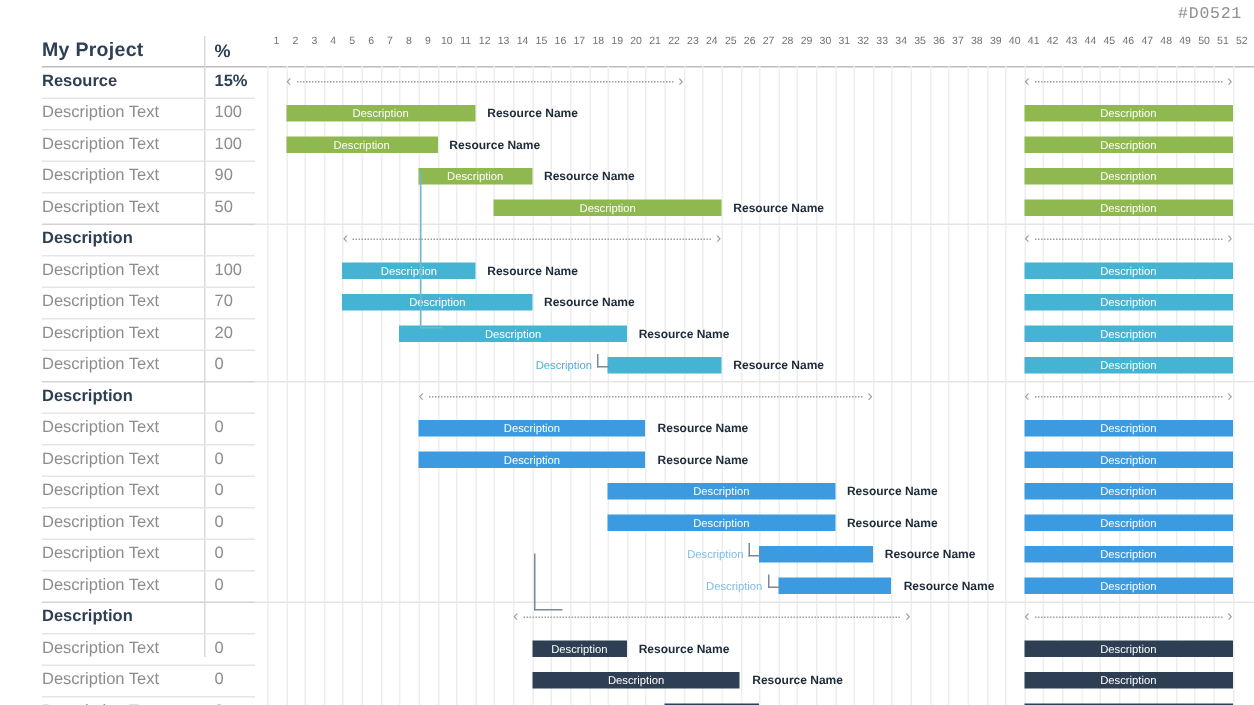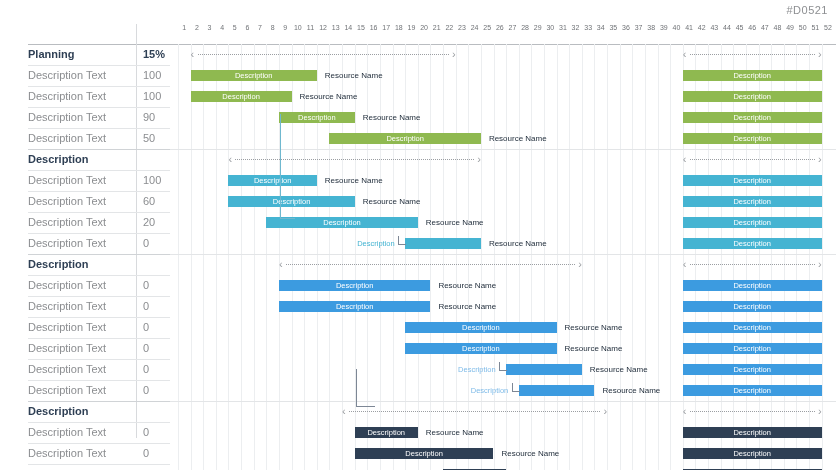--- a/index.html
+++ b/index.html
@@ -10,21 +10,21 @@
     font-size:11px;
     color:#58595b;
     overflow:hidden;
     position:relative;
   }
   #app{position:relative;width:836px;height:470px;}
 
   
   .watermark{
     position:absolute;top:4px;right:8px;
-    font-family:Liberation Sans, sans-serif;
+    font-family:Liberation Mono, monospace;
     font-size:11px;color:#8d8f92;letter-spacing:.5px;
   }
 
   
   .left-col{position:absolute;left:0;top:22px;width:170px;}
   .pct-sep{position:absolute;left:136px;top:24px;width:1px;height:414px;background:#d8dadd;}
 
   .row{
     position:absolute;left:0;width:170px;height:21px;
     box-sizing:border-box;
@@ -67,21 +67,21 @@
     font-size:7.5px;color:#ffffff;
     white-space:nowrap;overflow:hidden;
   }
   .bar.g{background:#8fb950;}
   .bar.t{background:#45b4d2;}
   .bar.b{background:#3c9be0;}
   .bar.n{background:#2e3f54;}
 
   .res{
     position:absolute;height:11px;line-height:11px;
-    font-size:8px;font-weight:normal;color:#1d2a38;white-space:nowrap;
+    font-size:8px;font-weight:bold;color:#1d2a38;white-space:nowrap;
   }
   .extdesc{
     position:absolute;height:11px;line-height:11px;
     font-size:7.5px;white-space:nowrap;
   }
   .extdesc.t{color:#45b4d2;}
   .extdesc.b{color:#7fbbe8;}
 
   
   .summary{position:absolute;height:11px;}
@@ -95,26 +95,30 @@
   .summary .ar.l{left:0;}
   .summary .ar.r{right:0;}
 </style>
 </head>
 <body>
 
 <div id="app">
 
   <div class="watermark">#D0521</div>
 
+  <div class="title-row">
+    <div class="t">My Project</div>
+    <div class="p">%</div>
+  </div>
   <div class="title-underline"></div>
   <div class="pct-sep"></div>
 
   <div class="left-col" id="left-col">
       <div class="row head" style="top: 22px;">
-        <span class="name">Planning</span>
+        <span class="name">Resource</span>
         <span class="pct">15%</span>
       </div>
       <div class="rowline" style="top: 43px;"></div>
       <div class="row task" style="top: 43px;">
         <span class="name">Description Text</span>
         <span class="pct">100</span>
       </div>
       <div class="rowline" style="top: 64px;"></div>
       <div class="row task" style="top: 64px;">
         <span class="name">Description Text</span>
@@ -136,21 +140,21 @@
         <span class="pct"></span>
       </div>
       <div class="rowline" style="top: 148px;"></div>
       <div class="row task" style="top: 148px;">
         <span class="name">Description Text</span>
         <span class="pct">100</span>
       </div>
       <div class="rowline" style="top: 169px;"></div>
       <div class="row task" style="top: 169px;">
         <span class="name">Description Text</span>
-        <span class="pct">60</span>
+        <span class="pct">70</span>
       </div>
       <div class="rowline" style="top: 190px;"></div>
       <div class="row task" style="top: 190px;">
         <span class="name">Description Text</span>
         <span class="pct">20</span>
       </div>
       <div class="rowline" style="top: 211px;"></div>
       <div class="row task" style="top: 211px;">
         <span class="name">Description Text</span>
         <span class="pct">0</span>

